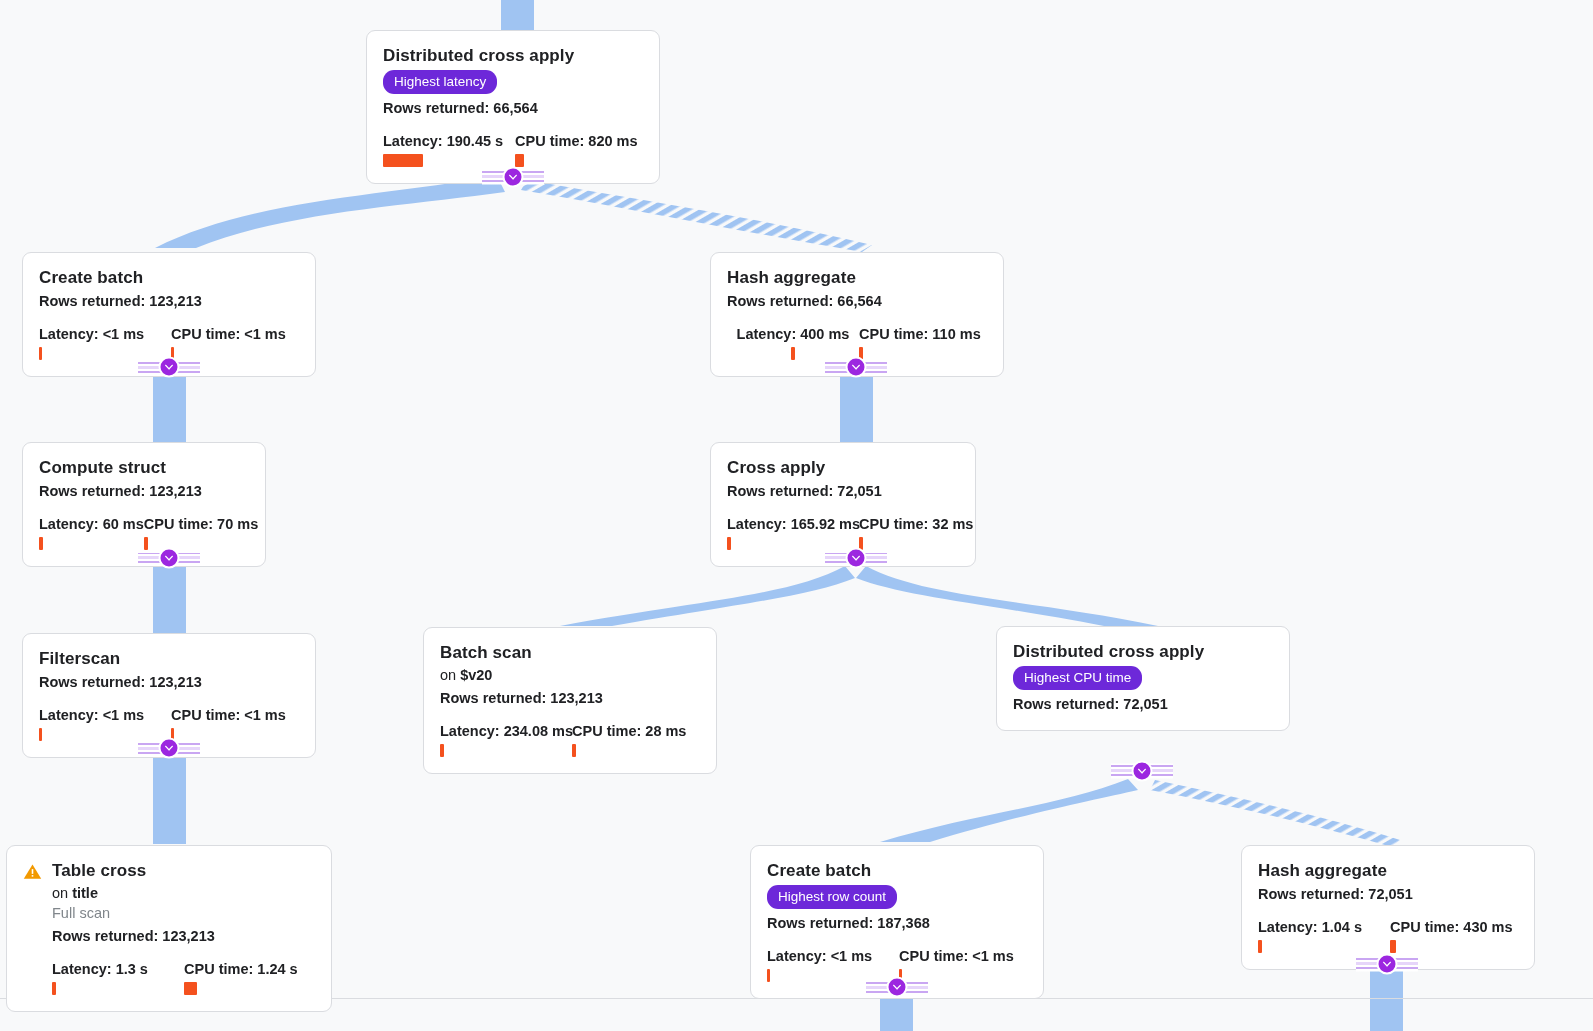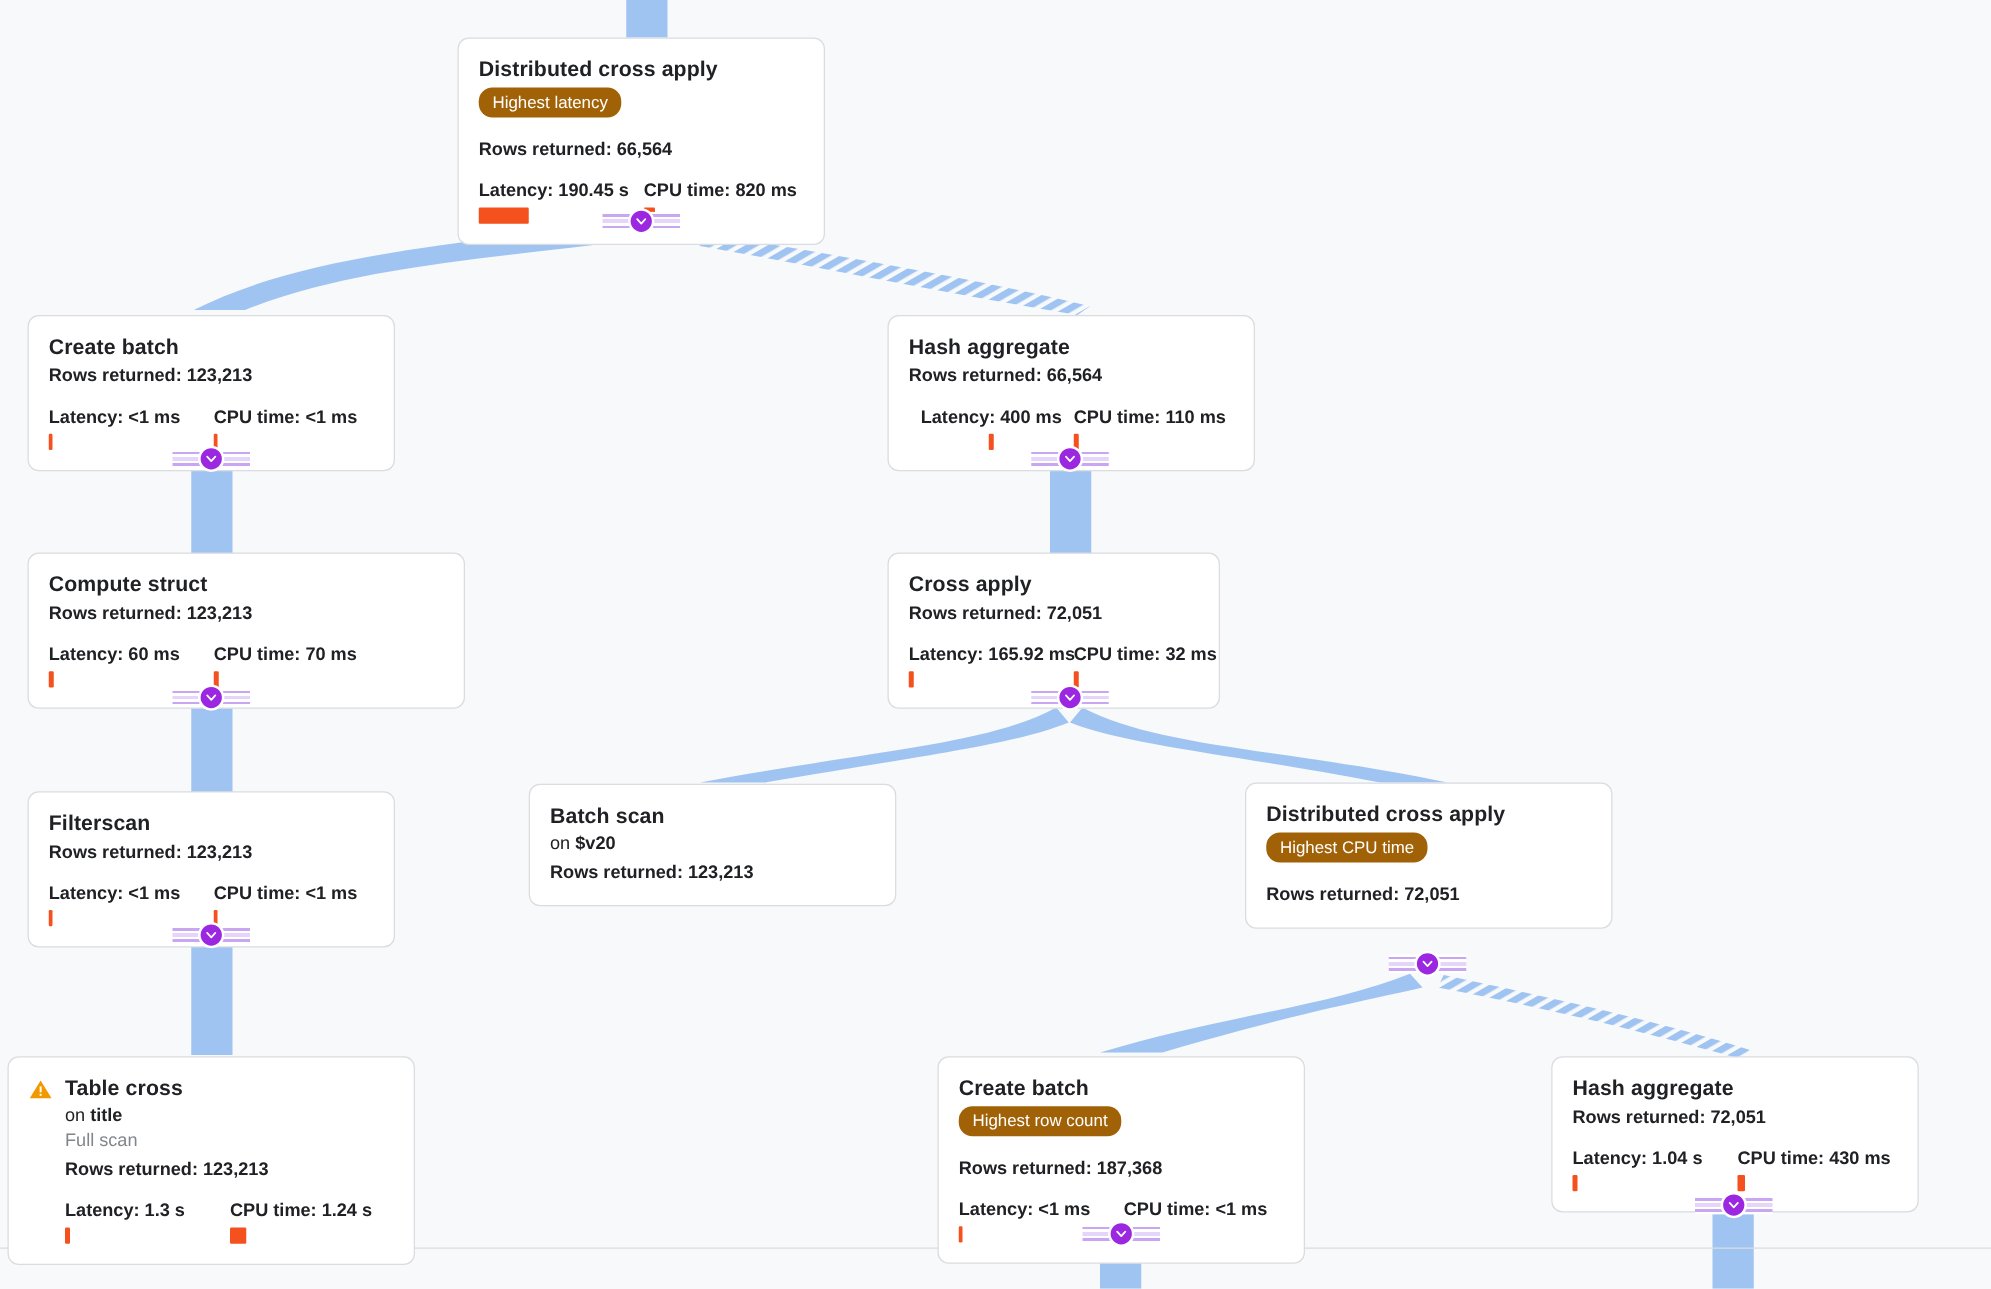--- a/index.html
+++ b/index.html
@@ -68,29 +68,29 @@
 
   .node-note {
     font-size: 14.5px;
     color: #80868b;
     line-height: 20px;
     white-space: nowrap;
   }
 
   .badge {
     display: inline-block;
-    background: #a16207;
+    background: #6d28d9;
     color: #ffffff;
     font-size: 13.5px;
     line-height: 15px;
     font-weight: normal;
     padding: 4px 11px 5px 11px;
     border-radius: 11px;
     margin-top: 4px;
-    margin-bottom: 13px;
+    margin-bottom: 1px;
     white-space: nowrap;
   }
 
   .rows-line {
     font-size: 14.5px;
     font-weight: bold;
     color: #202124;
     line-height: 20px;
     margin-top: 3px;
     white-space: nowrap;
@@ -274,21 +274,21 @@
         <div class="metric-bar" style="width:4px;"></div>
       </div>
       <div class="metric">
         <div class="metric-label">CPU time: 110 ms</div>
         <div class="metric-bar" style="width:4px;"></div>
       </div>
     </div>
   </div>
 </div>
 
-<div class="node" style="left:22px; top:442px; width:350px;">
+<div class="node" style="left:22px; top:442px; width:244px;">
   <div class="node-body">
     <div class="node-title">Compute struct</div>
     <div class="rows-line">Rows returned: 123,213</div>
     <div class="metrics">
       <div class="metric" style="width:132px;">
         <div class="metric-label">Latency: 60 ms</div>
         <div class="metric-bar" style="width:4px;"></div>
       </div>
       <div class="metric">
         <div class="metric-label">CPU time: 70 ms</div>
@@ -333,20 +333,30 @@
 </div>
 
 <div class="node" style="left:423px; top:627px; width:294px;">
   <div class="node-body">
     <div class="node-title">Batch scan</div>
     <div class="node-subtitle">
       <span class="sub-prefix">on</span>
       <span class="sub-value">$v20</span>
     </div>
     <div class="rows-line">Rows returned: 123,213</div>
+    <div class="metrics">
+      <div class="metric" style="width:132px;">
+        <div class="metric-label">Latency: 234.08 ms</div>
+        <div class="metric-bar" style="width:4px;"></div>
+      </div>
+      <div class="metric">
+        <div class="metric-label">CPU time: 28 ms</div>
+        <div class="metric-bar" style="width:4px;"></div>
+      </div>
+    </div>
   </div>
 </div>
 
 <div class="node" style="left:996px; top:626px; width:294px;">
   <div class="node-body">
     <div class="node-title">Distributed cross apply</div>
     <div class="badge">Highest CPU time</div>
     <div class="rows-line">Rows returned: 72,051</div>
   </div>
 </div>

